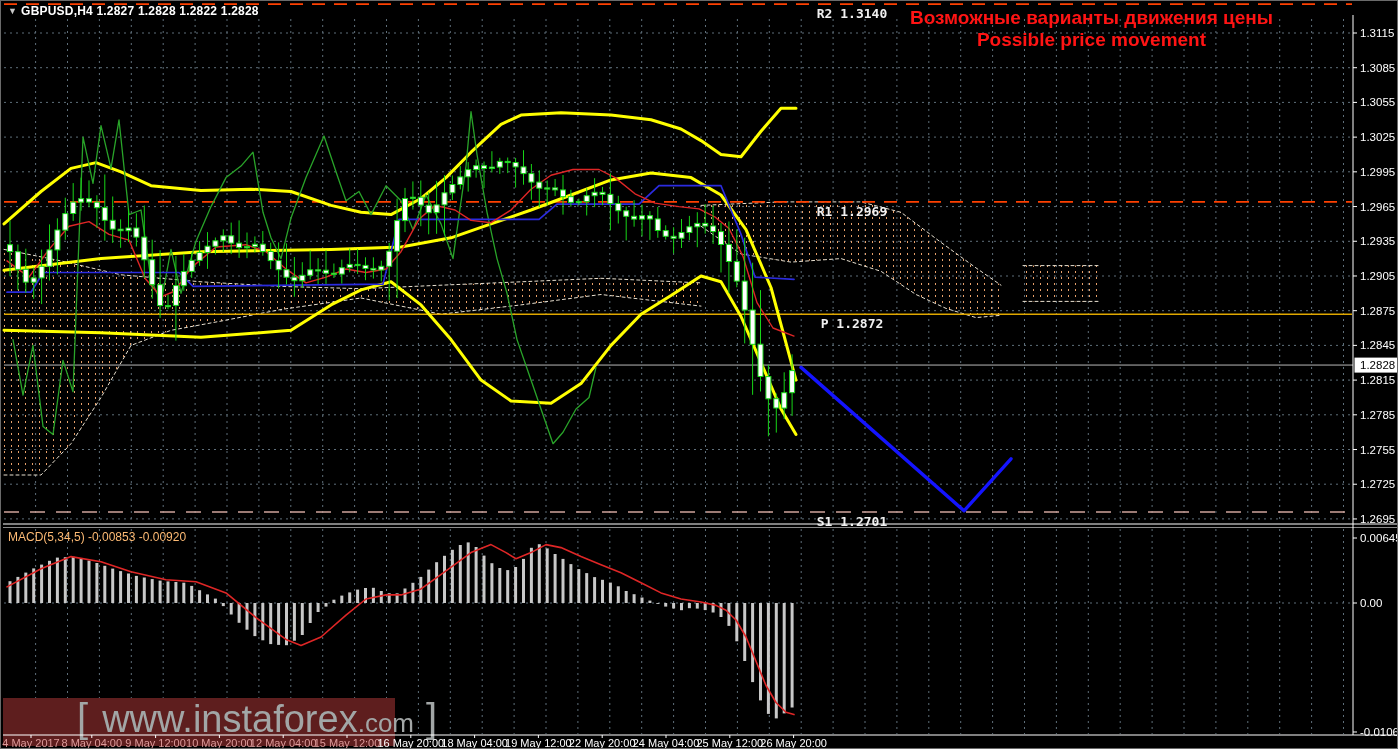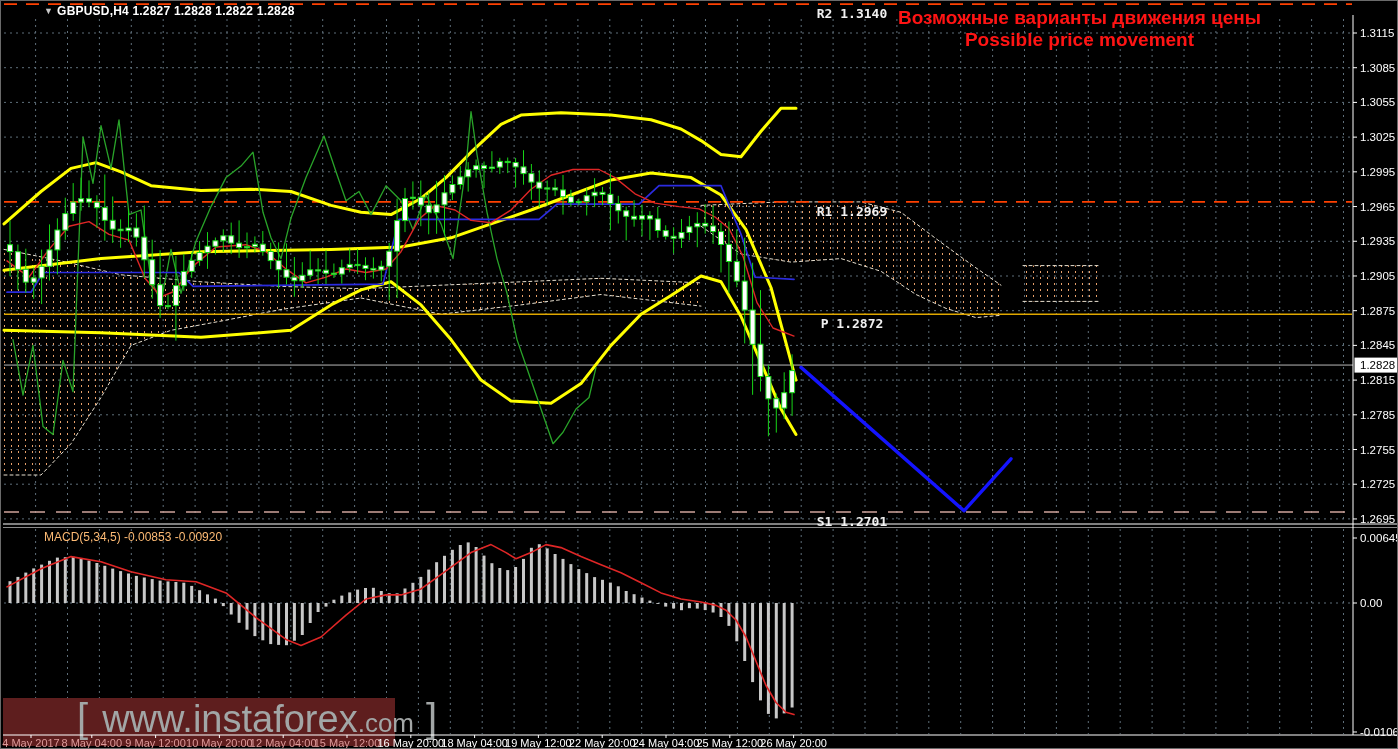--- a/index.html
+++ b/index.html
@@ -1,22 +1,22 @@
 <!DOCTYPE html>
 <html><head>
 <meta charset="utf-8">
 <style>
   html,body{margin:0;padding:0;background:#222;}
   #stage{position:relative;width:1398px;height:749px;background:#000;overflow:hidden;
          font-family:"Liberation Sans",sans-serif;border:1px solid #6a6a6a;box-sizing:border-box;}
   #chart-svg{position:absolute;left:0;top:0;}
-  .ovl{position:absolute;white-space:nowrap;margin-left:36px;}
+  .ovl{position:absolute;white-space:nowrap;}
   #title-bar{left:7px;top:3px;color:#fff;font-size:12px;font-weight:bold;letter-spacing:.2px;}
   #title-bar .tri{color:#c8c8c8;font-size:9px;margin-right:4px;position:relative;top:-1px;}
-  #annotation{right:136px;top:6px;text-align:center;font-weight:bold;font-size:19px;line-height:22px;}
+  #annotation{right:124px;top:6px;text-align:center;font-weight:bold;font-size:19px;line-height:22px;}
   #macd-label{left:7px;top:529px;color:#fdba74;font-size:12px;}
 </style>
 </head>
 <body>
 
 <div id="stage">
   <svg id="chart-svg" width="1398" height="749" viewBox="0 0 1398 749">
       <rect x="0" y="0" width="1398" height="749" fill="#000000"></rect>
       <defs>
         <pattern id="cloudHatch" patternUnits="userSpaceOnUse" width="7" height="6">

